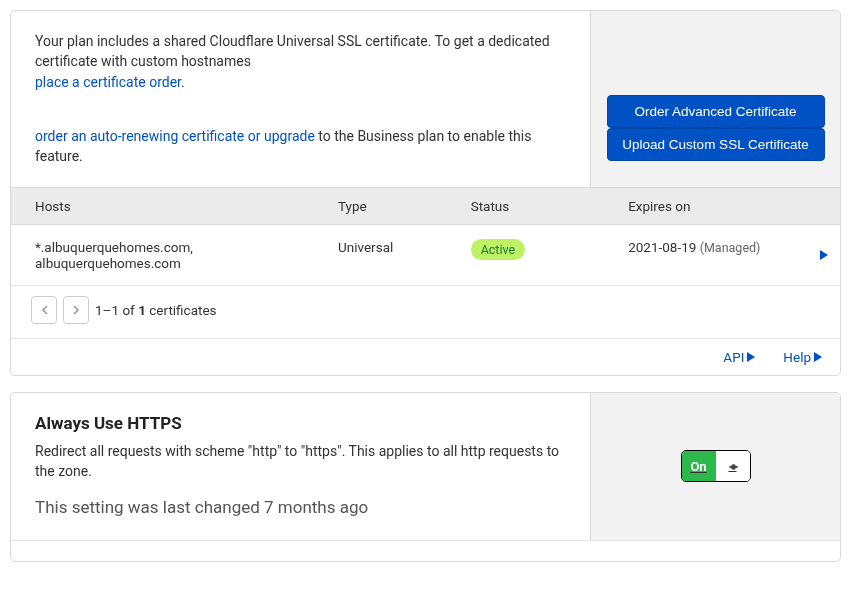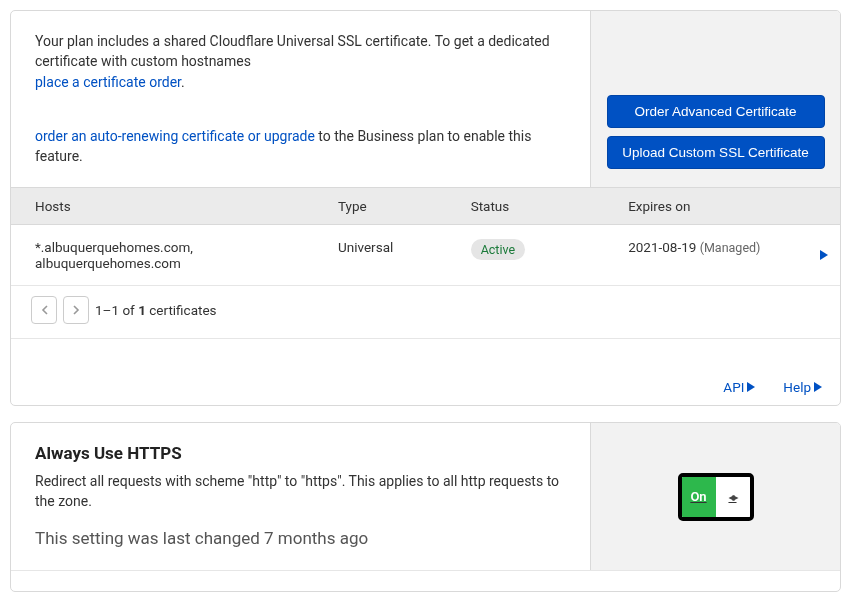--- a/index.html
+++ b/index.html
@@ -24,21 +24,20 @@
       flex: 1;
       padding: 20px 24px;
     }
     .card-sidebar {
       width: 250px;
       background: #f2f2f2;
       border-left: 1px solid #d9d9d9;
       padding: 18px 16px;
       display: flex;
       flex-direction: column;
-      gap: 8px;
       align-items: center;
       justify-content: center;
     }
     .card-sidebar.top-align { justify-content: flex-start; padding-top: 84px; }
     h2 {
       font-size: 17px;
       font-weight: 700;
       color: #222;
       margin-bottom: 8px;
     }
@@ -84,21 +83,21 @@
       vertical-align: top;
       font-size: 13.5px;
       border-bottom: 1px solid #e6e6e6;
       margin-top: 44px;
     }
     .cert-table td:first-child { padding-left: 24px; }
     .cert-table .arrow-cell { width: 30px; text-align: center; vertical-align: middle; }
 
     .badge {
       display: inline-block;
-      background: #e5e5e5;
+      background: #bef264;
       color: #1b7a3a;
       padding: 3px 10px;
       border-radius: 12px;
       font-size: 12.5px;
     }
     .muted { color: #666; font-size: 12.5px; }
 
     .pager-row {
       display: flex;
       align-items: center;
@@ -120,28 +119,28 @@
     }
 
     .card-footer {
       display: flex;
       justify-content: flex-end;
       gap: 28px;
       padding: 10px 18px;
       border-top: 1px solid #e6e6e6;
       font-size: 13.5px;
     }
-    .card-footer a { display: inline-flex; align-items: center; gap: 3px; margin-top: 30px; }
+    .card-footer a { display: inline-flex; align-items: center; gap: 3px; }
 
     .toggle {
       display: inline-flex;
-      border: 4px solid #000000;
+      border: 1px solid #000000;
       border-radius: 5px;
       overflow: hidden;
-      height: 48px;
+      height: 32px;
       text-decoration: underline;
     }
     .toggle .seg {
       display: inline-flex;
       align-items: center;
       justify-content: center;
       min-width: 34px;
       padding: 0 8px;
       font-size: 13px;
       background: #fff;

